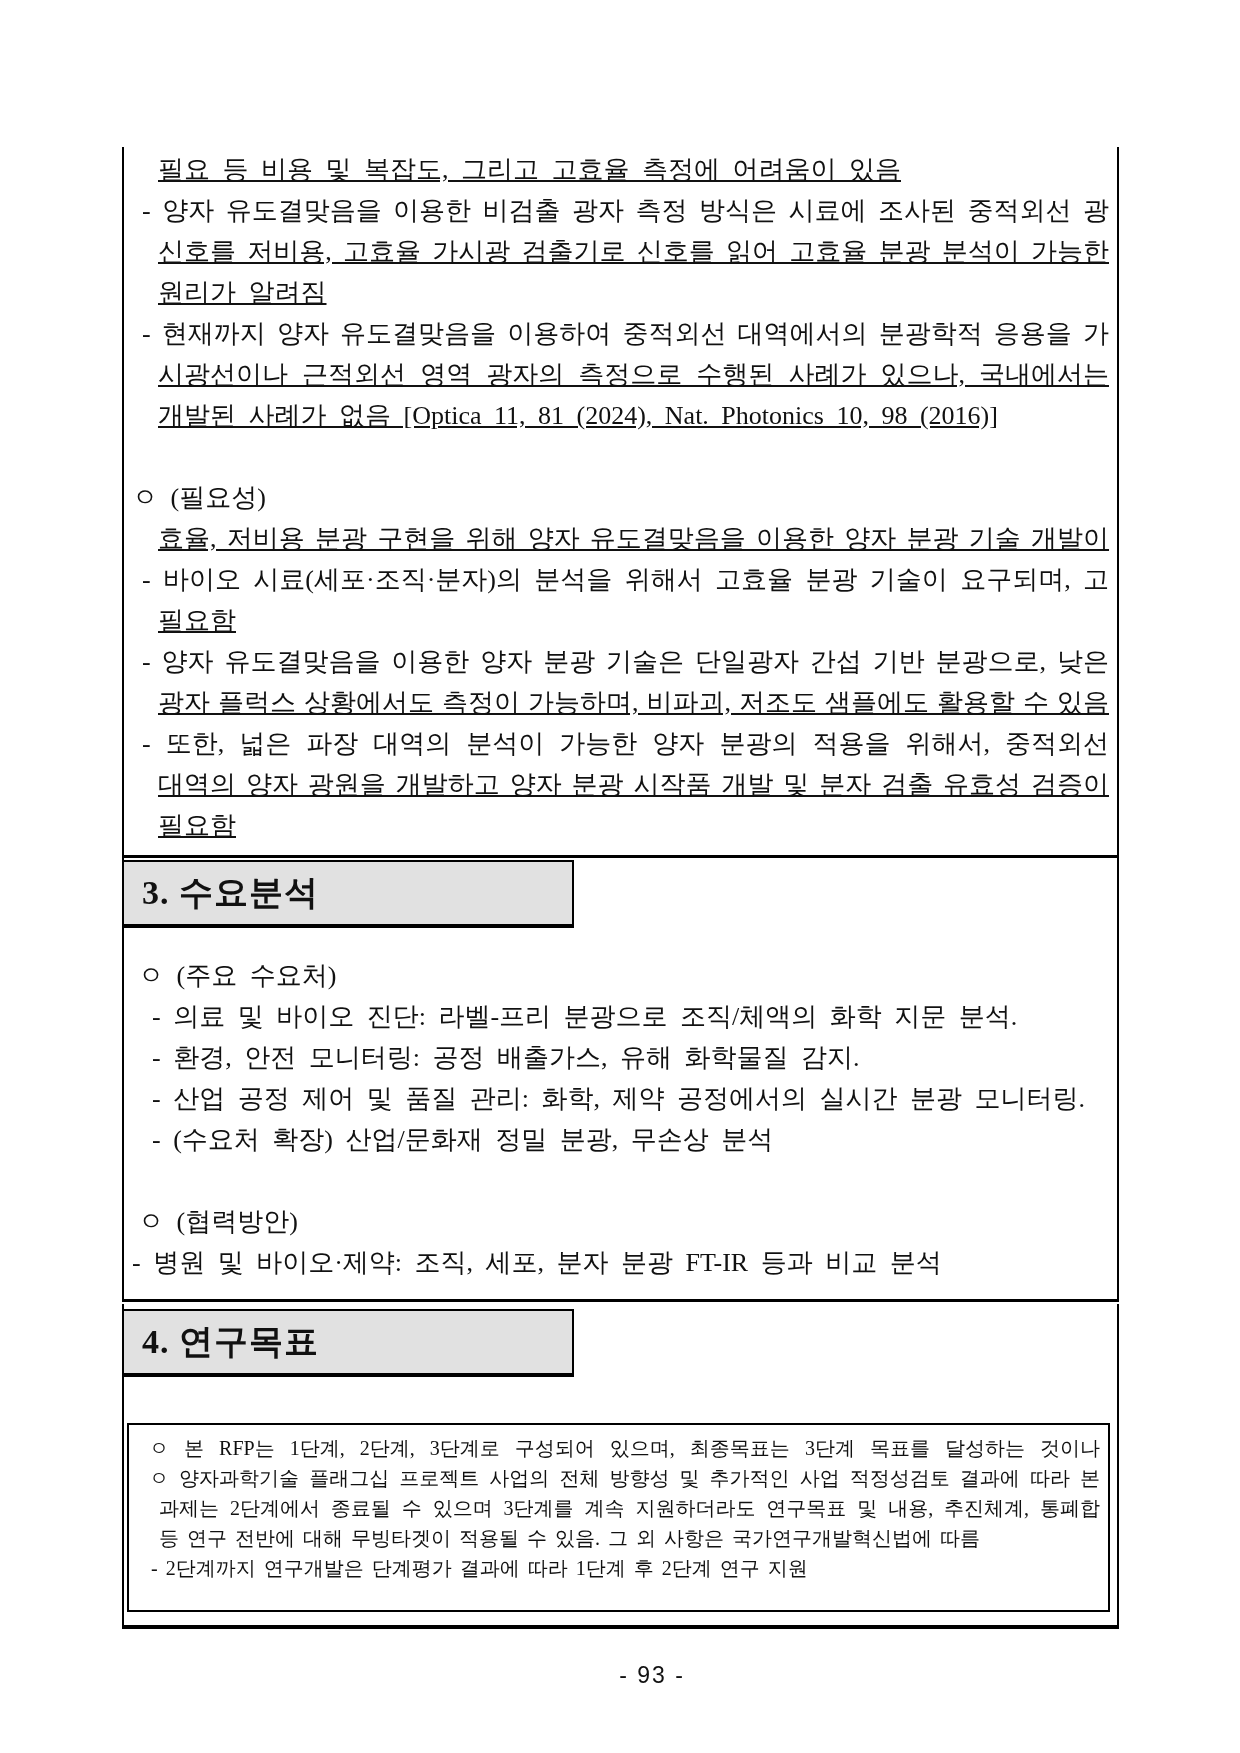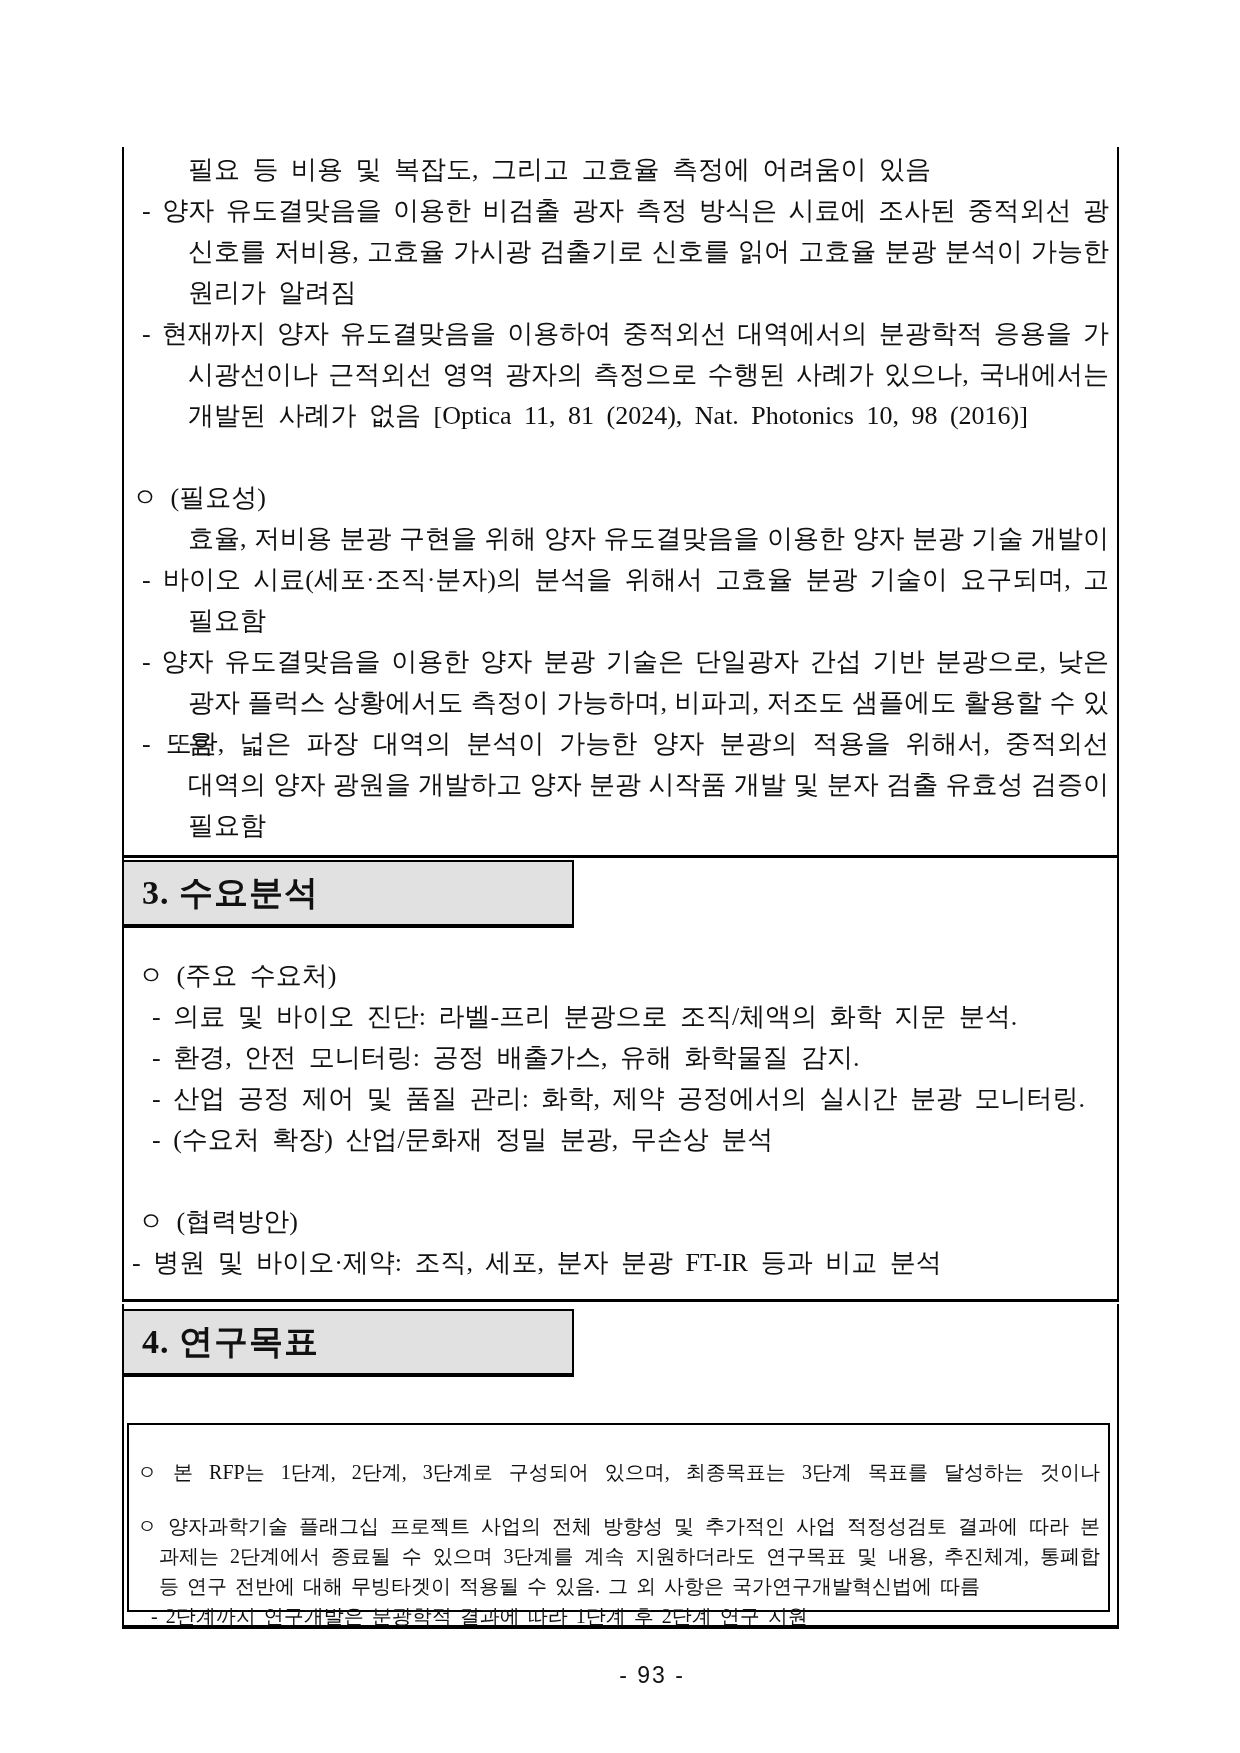--- a/index.html
+++ b/index.html
@@ -53,42 +53,42 @@
   }
   .fill{
     white-space:normal;
     text-align:justify;
     text-align-last:justify;
     padding-right:8px;
     word-spacing:normal;
   }
   .p-o{padding-left:8px;}
   .p-dash{padding-left:18px;}
-  .p-cont{padding-left:64px;}
+  .p-cont{padding-left:34px;text-decoration:underline;}
   .p-o2{padding-left:14px;}
   .p-dash2{padding-left:28px;}
   .p-dashL{padding-left:8px;}
 
   
   .notice-box{
     position:absolute;top:119px;left:3px;
     width:983px;height:189px;
     border:2px solid var(--c-border);
     box-sizing:border-box;
     padding-top:8px;
   }
   .nln{
     height:30px;line-height:30px;
     font-size:20px;
     white-space:nowrap;
     word-spacing:3px;
     font-family:"Liberation Serif","DejaVu Serif",serif;
   }
   .nln.fill{white-space:normal;word-spacing:normal;}
-  .np-o{padding-left:8px;margin-top:24px;}
+  .np-o{padding-left:20px;}
   .np-cont{padding-left:30px;}
   .np-dash{padding-left:22px;}
 
   .page-number{
     position:absolute;top:1658px;left:0;
     width:100%;height:34px;line-height:34px;
     text-align:center;
     font-size:23px;
     font-family:"Liberation Sans","DejaVu Sans",sans-serif;
     letter-spacing:2px;
@@ -140,19 +140,19 @@
 
   <div class="frame frame3">
     <div class="sec-header h4">
       <span>4. 연구목표</span>
     </div>
     <div class="notice-box">
       <div class="nln np-o fill">ㅇ 본 RFP는 1단계, 2단계, 3단계로 구성되어 있으며, 최종목표는 3단계 목표를 달성하는 것이나</div>
       <div class="nln np-o fill">ㅇ 양자과학기술 플래그십 프로젝트 사업의 전체 방향성 및 추가적인 사업 적정성검토 결과에 따라 본</div>
       <div class="nln np-cont fill">과제는 2단계에서 종료될 수 있으며 3단계를 계속 지원하더라도 연구목표 및 내용, 추진체계, 통폐합</div>
       <div class="nln np-cont">등 연구 전반에 대해 무빙타겟이 적용될 수 있음. 그 외 사항은 국가연구개발혁신법에 따름</div>
-      <div class="nln np-dash">- 2단계까지 연구개발은 분광학적 결과에 따라 1단계 후 2단계 연구 지원</div>
+      <div class="nln np-dash">- 2단계까지 연구개발은 단계평가 결과에 따라 1단계 후 2단계 연구 지원</div>
     </div>
   </div>
 
   <div class="page-number">- 93 -</div>
 
 </div>
 
 </body></html>

